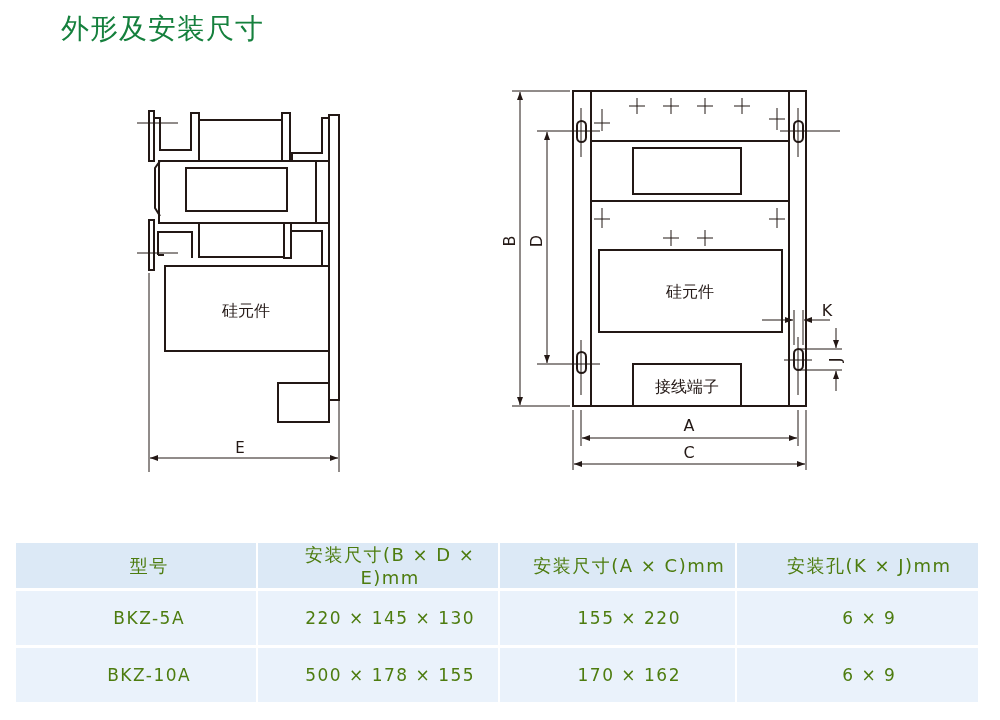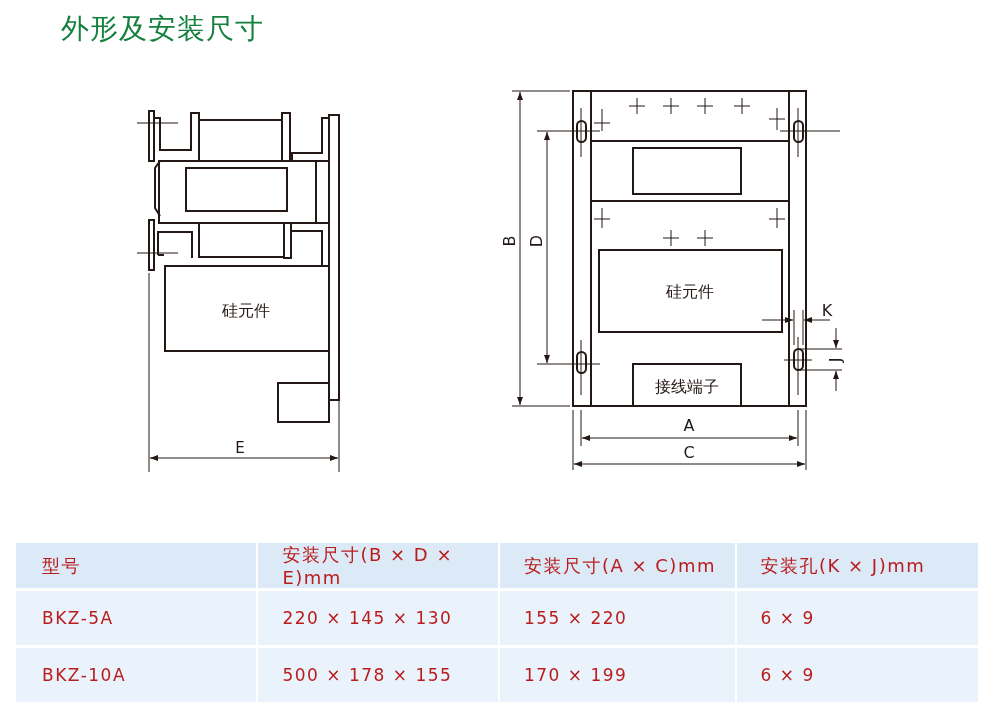--- a/index.html
+++ b/index.html
@@ -4,21 +4,21 @@
 <style>
   html, body { margin:0; padding:0; background:#ffffff; }
   body { width:1000px; height:720px; position:relative; overflow:hidden;
          font-family: "DejaVu Sans", "Liberation Sans", sans-serif; }
   .title { position:absolute; left:16px; top:10px; font-size:28px; color:#15803d;
            letter-spacing:1px; font-weight:normal;margin-left:45px; }
   svg.drawing { position:absolute; left:0; top:0; }
   .dl { font-family: "DejaVu Sans", sans-serif; fill:#231815; }
   table.spec { position:absolute; left:16px; top:540px; width:966px; border-collapse:separate;
                border-spacing:2px 3px; margin-left:-2px; }
-  table.spec th, table.spec td { text-align:left; color:#b91c1c; font-weight:normal;
+  table.spec th, table.spec td { text-align:center; color:#4d7c0f; font-weight:normal;
                font-size:17px; letter-spacing:1.5px; padding:0 0 0 24px; }
   table.spec th { background:#dce9f6; height:40px; font-size:18px; }
   table.spec td { background:#eaf2fb; height:54px; }
   table.spec th:first-child, table.spec td:first-child { padding-left:26px; }
 </style>
 </head>
 <body>
 
 <div class="title">外形及安装尺寸</div>
 
@@ -159,17 +159,17 @@
   <tbody>
     <tr>
       <td>BKZ-5A</td>
       <td>220 × 145 × 130</td>
       <td>155 × 220</td>
       <td>6 × 9</td>
     </tr>
     <tr>
       <td>BKZ-10A</td>
       <td>500 × 178 × 155</td>
-      <td>170 × 199</td>
+      <td>170 × 162</td>
       <td>6 × 9</td>
     </tr>
   </tbody>
 </table>
 
 </body></html>

